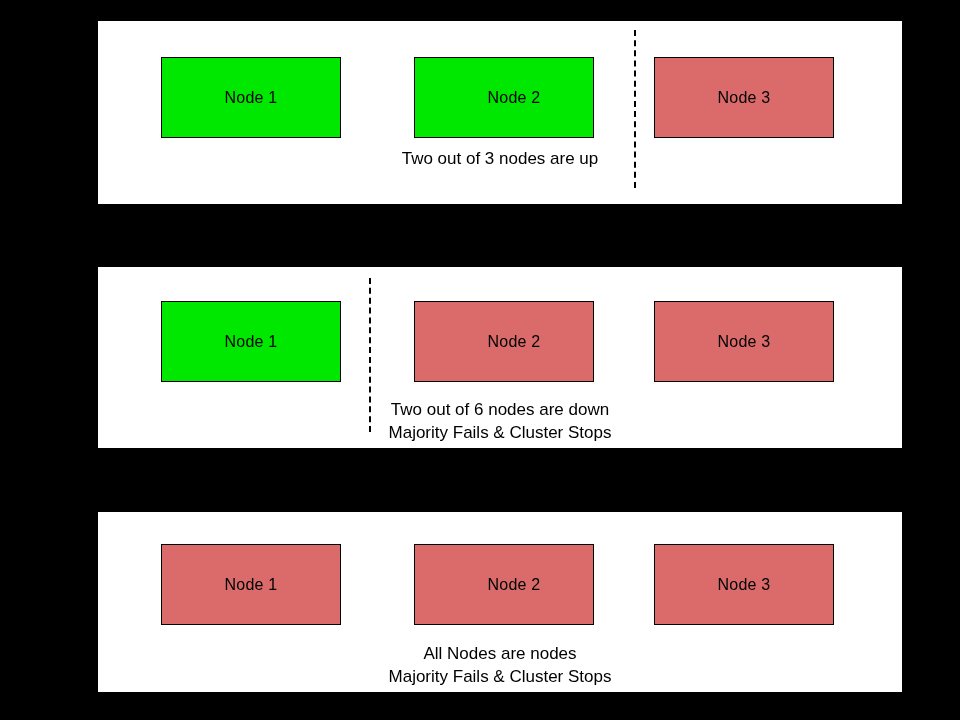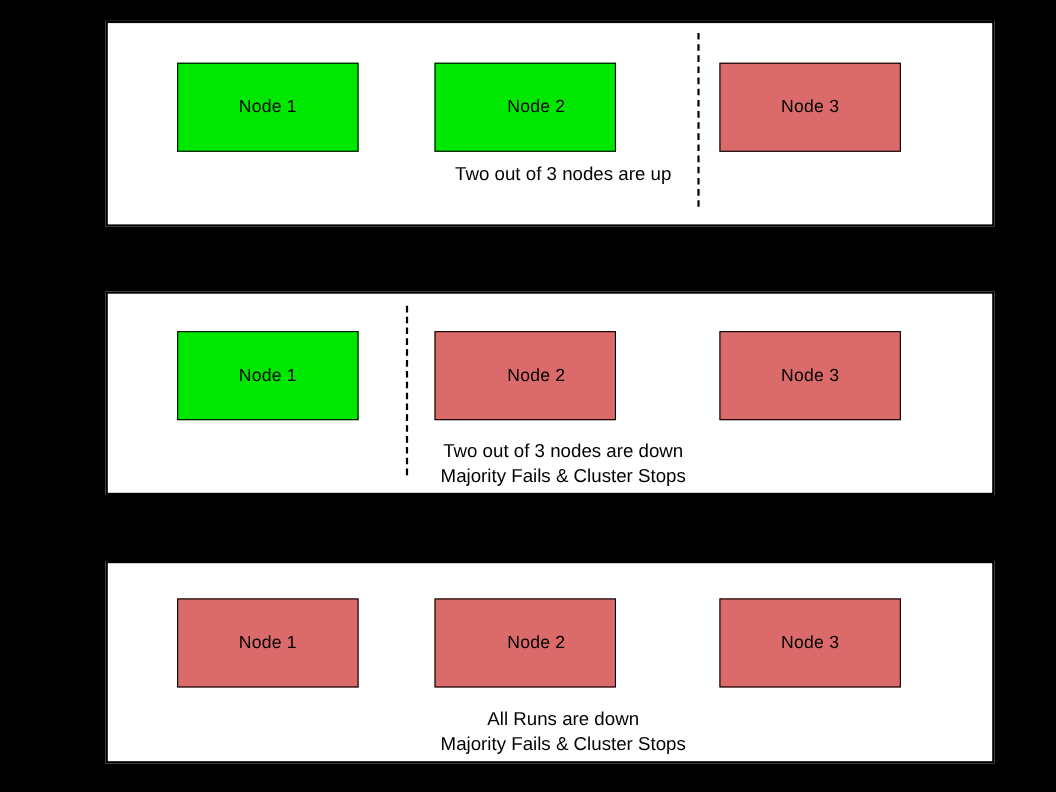--- a/index.html
+++ b/index.html
@@ -21,52 +21,52 @@
     background: var(--panel-bg, #ffffff);
     border: 2px solid var(--panel-border, #000000);
     box-sizing: border-box;
   }
   .panel-1 { top: 19px;  height: 187px; }
   .panel-2 { top: 265px; height: 185px; }
   .panel-3 { top: 510px; height: 184px; }
 
   .node {
     position: absolute;
-    width: 165px;
+    width: 180px;
     height: 81px;
     border: 1.5px solid var(--node-border, #000000);
     box-sizing: border-box;
     display: flex;
     align-items: center;
     justify-content: center;
     font-size: 16px;
     color: var(--text, #000000);
     letter-spacing: 0.2px;
   }
   .node.up   { background: var(--node-up, #00e800); }
   .node.down { background: var(--node-down, #db6b6b); }
 
   .pos-n1 { left: 63px; }
-  .pos-n2 { left: 297px; padding-left: 20px; }
+  .pos-n2 { left: 316px; padding-left: 20px; }
   .pos-n3 { left: 556px; }
   .panel-1 .node { top: 36px; }
   .panel-2 .node { top: 34px; }
   .panel-3 .node { top: 32px; }
 
   .divider {
     position: absolute;
     width: 0;
     border-left: 2px dashed var(--divider, #000000);
   }
   .panel-1 .divider { left: 536px; top: 9px;  height: 158px; }
   .panel-2 .divider { left: 271px; top: 11px; height: 154px; }
 
   .caption {
     position: absolute;
-    left: 12px;
+    left: 0;
     width: 100%;
     text-align: center;
     font-size: 17px;
     line-height: 23px;
     color: var(--text, #000000);
   }
   .panel-1 .caption { top: 126px; }
   .panel-2 .caption { top: 131px; }
   .panel-3 .caption { top: 130px; }
 </style>
@@ -96,34 +96,34 @@
       <span>Node 1</span>
     </div>
     <div class="divider"></div>
     <div class="node pos-n2 down">
       <span>Node 2</span>
     </div>
     <div class="node pos-n3 down">
       <span>Node 3</span>
     </div>
     <div class="caption">
-      <div>Two out of 3 nodes are down</div>
+      <div>Two out of 6 nodes are down</div>
       <div>Majority Fails &amp; Cluster Stops</div>
     </div>
   </div>
 
   <div class="panel panel-3">
     <div class="node pos-n1 down">
       <span>Node 1</span>
     </div>
     <div class="node pos-n2 down">
       <span>Node 2</span>
     </div>
     <div class="node pos-n3 down">
       <span>Node 3</span>
     </div>
     <div class="caption">
-      <div>All Runs are down</div>
+      <div>All Nodes are nodes</div>
       <div>Majority Fails &amp; Cluster Stops</div>
     </div>
   </div>
 
 </div>
 
 </body></html>

